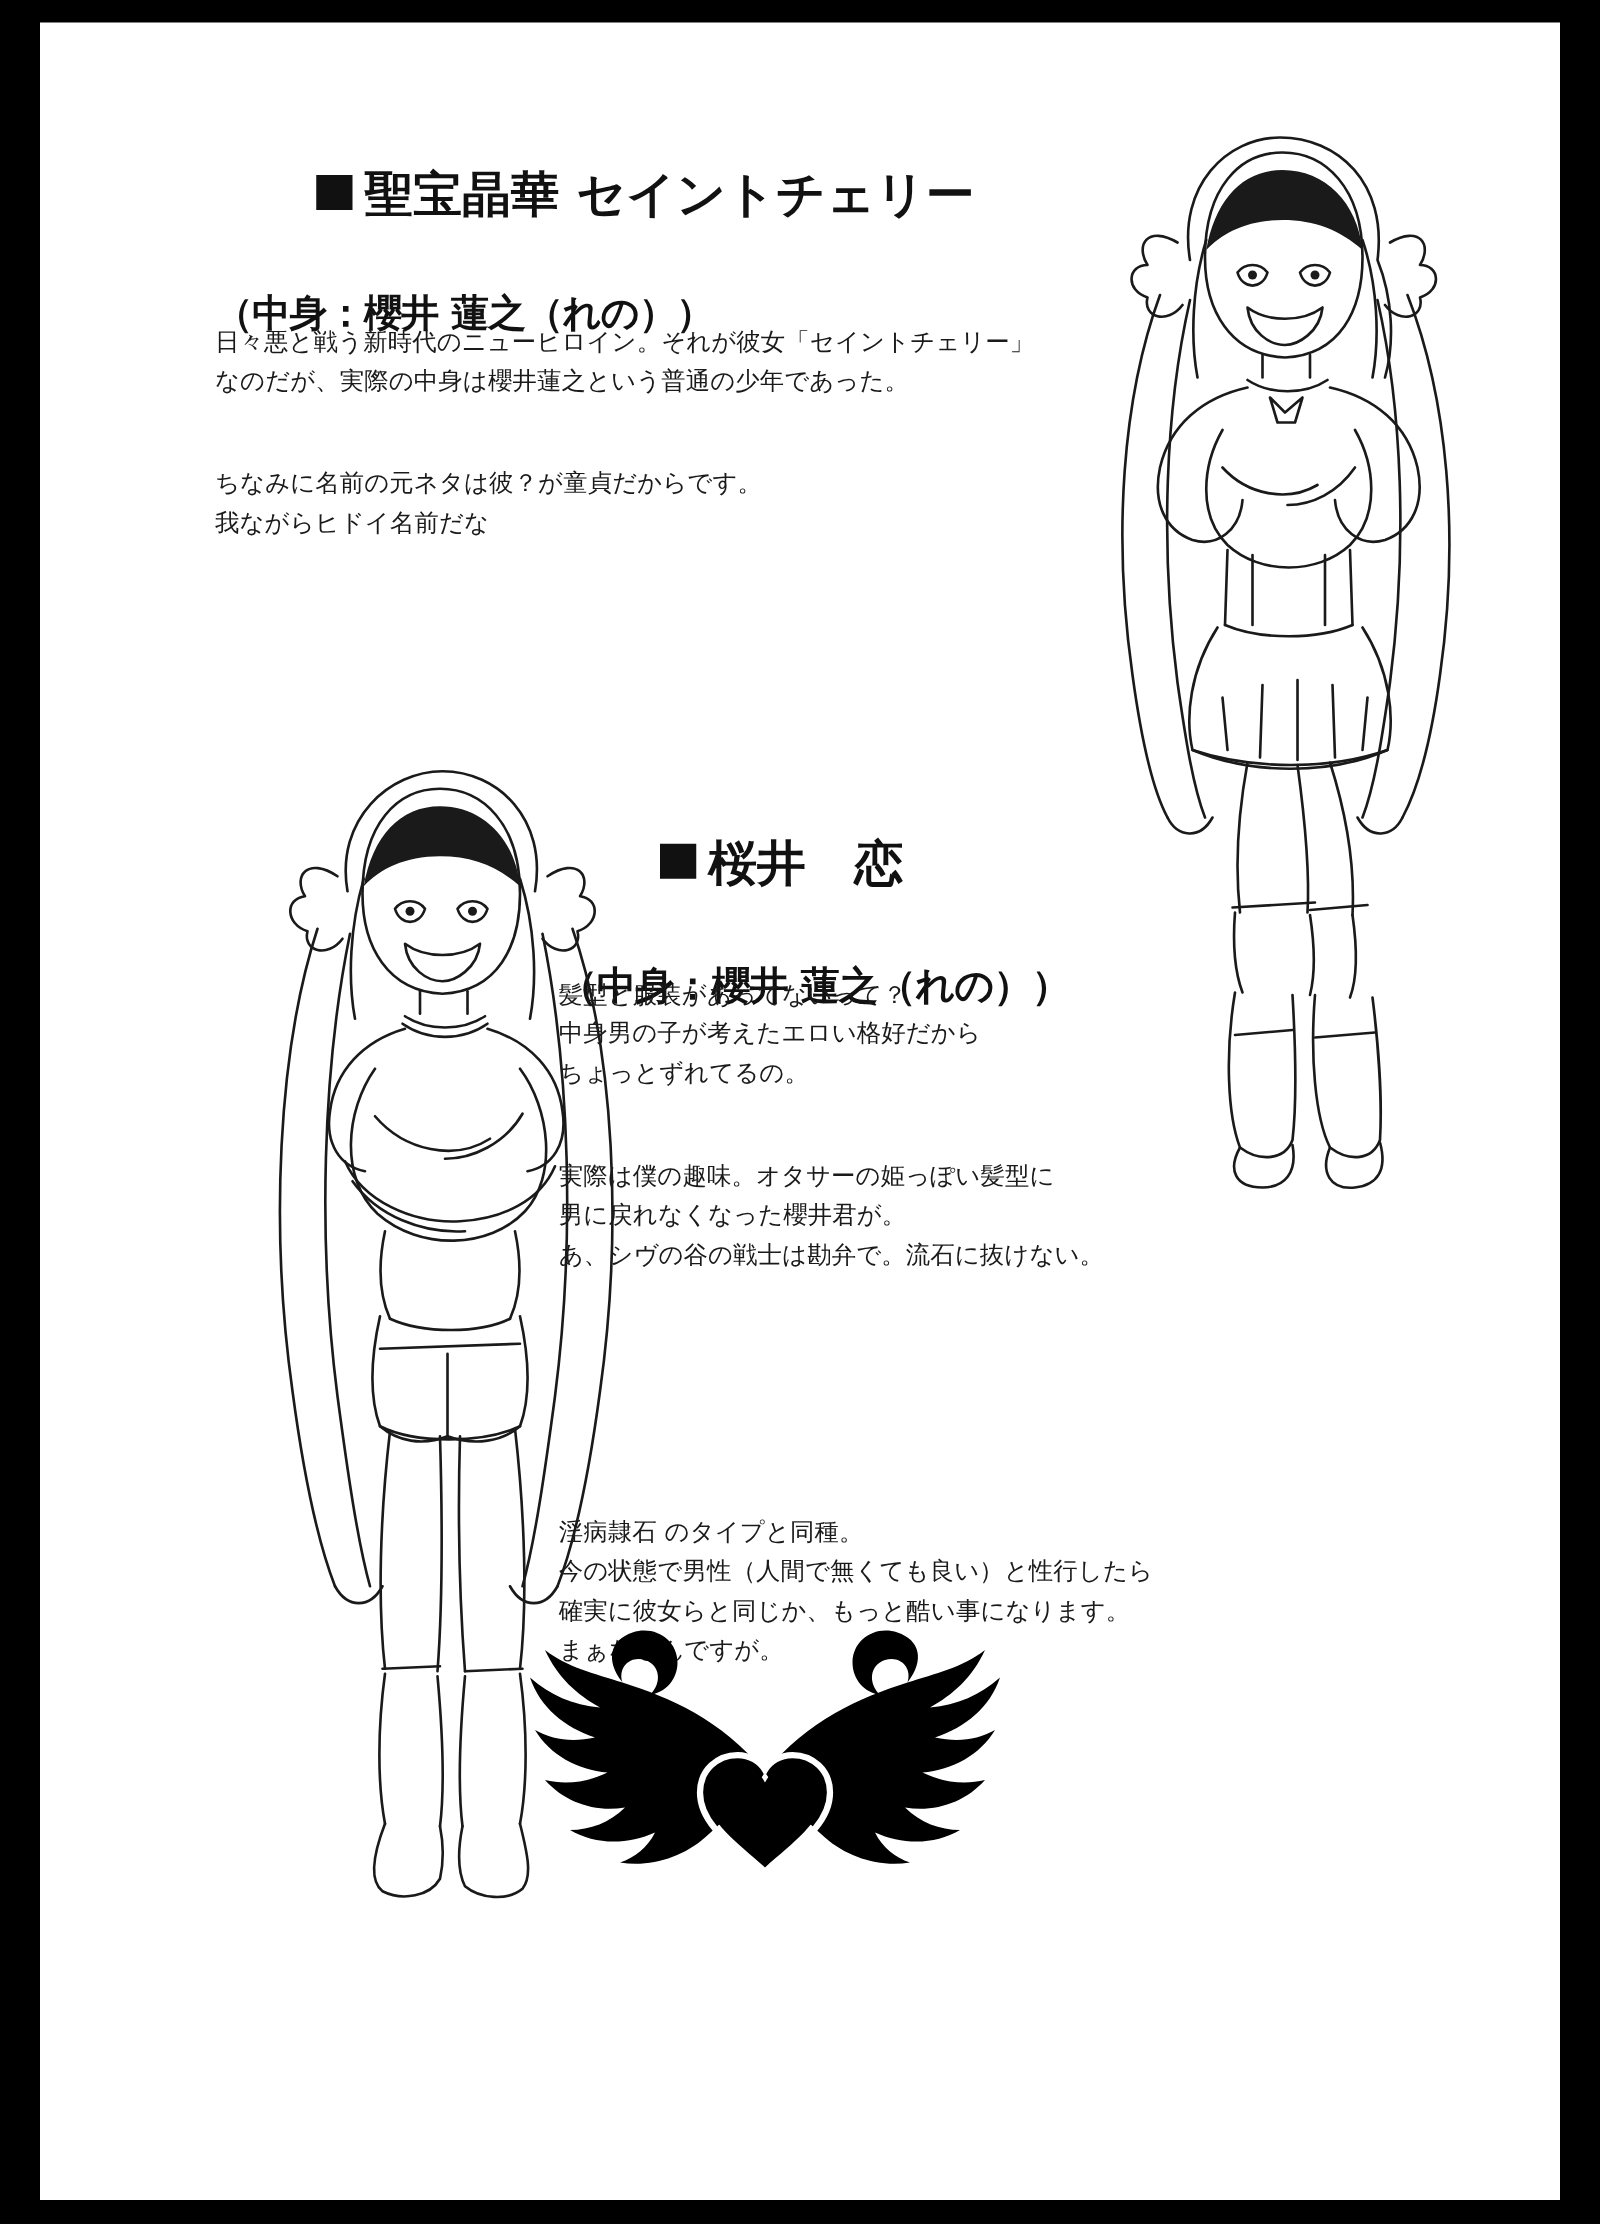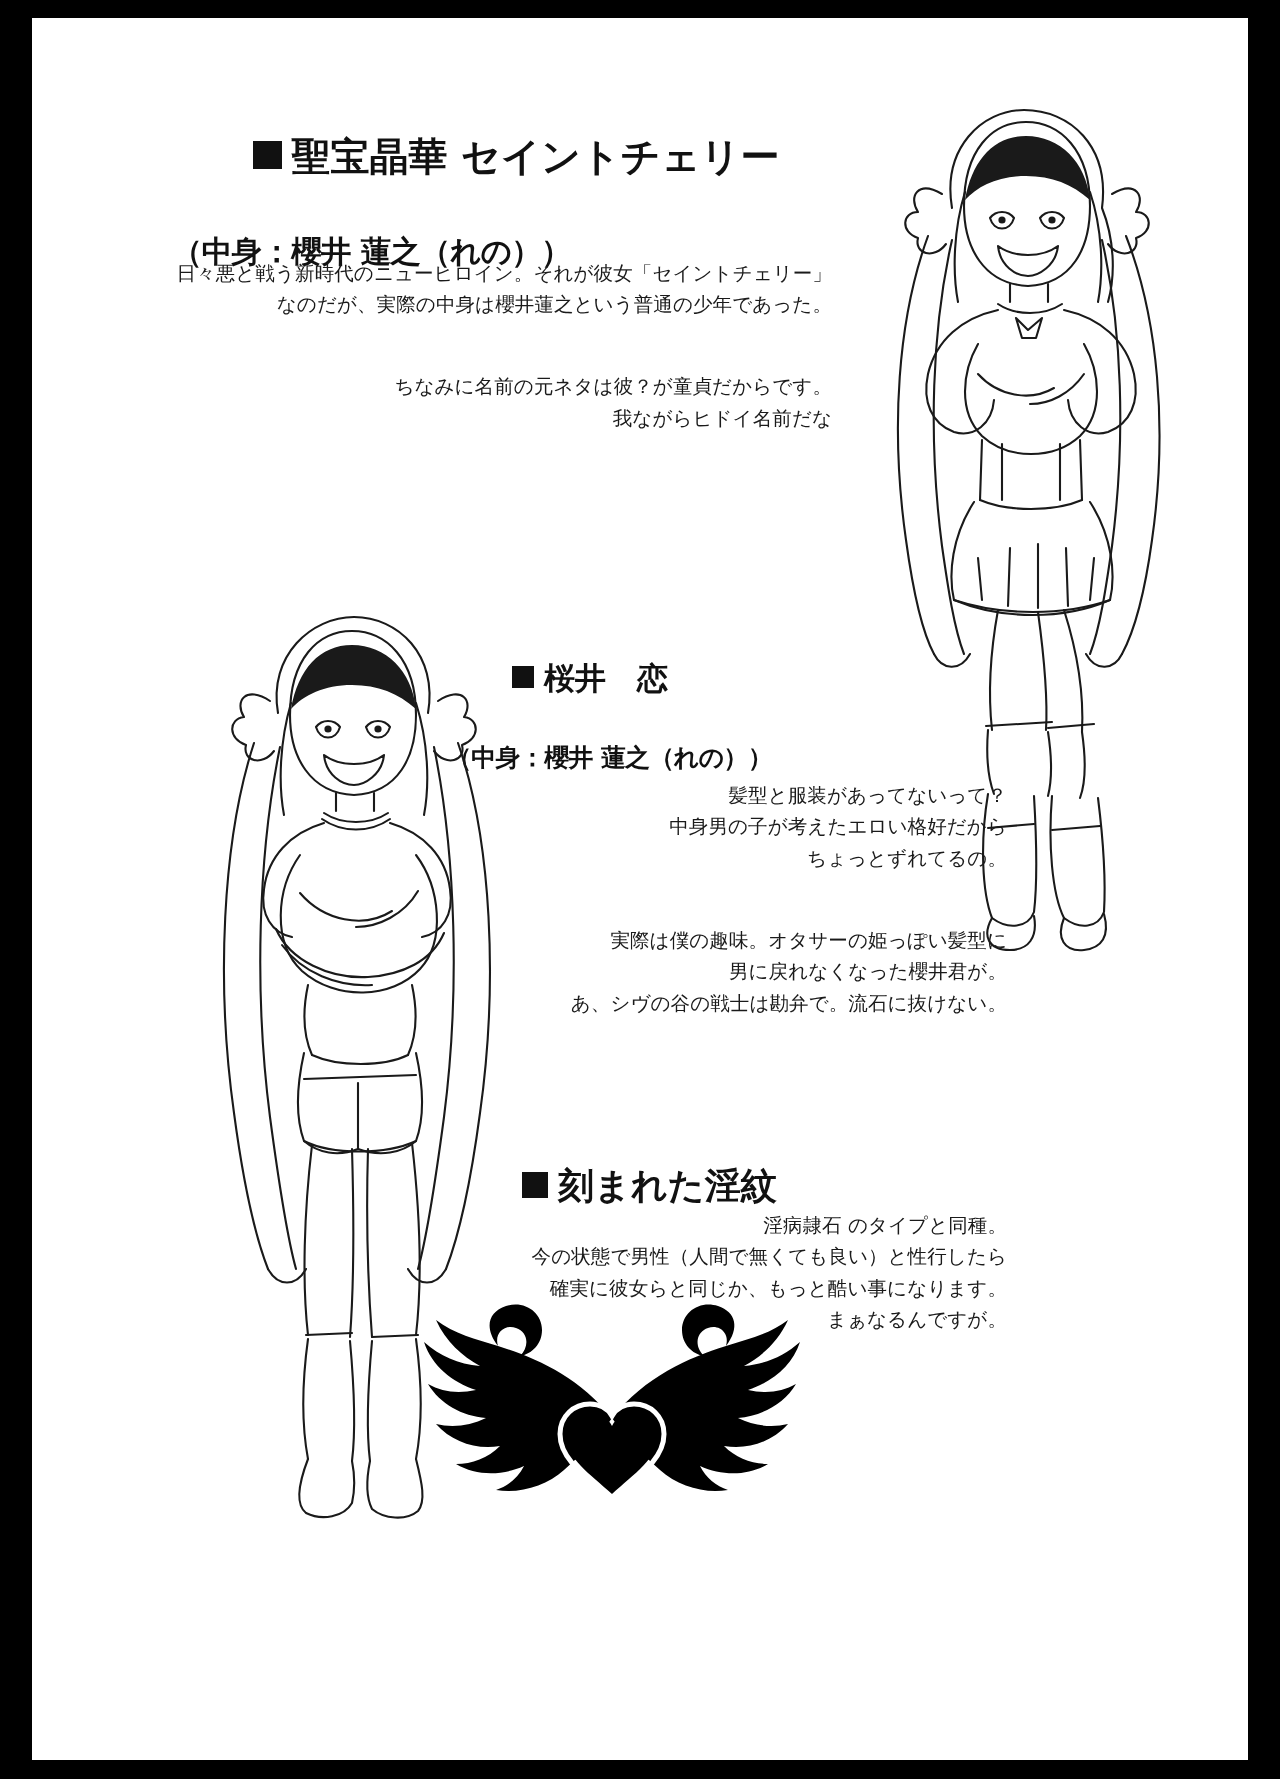--- a/index.html
+++ b/index.html
@@ -60,35 +60,34 @@
   }
   .heading .sub {
     display: block;
     font-size: 0.78em;
     letter-spacing: -0.02em;
   }
 
   #h-cherry { left: 140px; top: 70px; font-size: 39px; }
   #h-cherry .sub { margin-top: 8px; font-size: 0.78em; }
 
-  #h-ren { left: 415px; top: 605px; font-size: 31px; }
+  #h-ren { left: 415px; top: 605px; font-size: 39px; }
   #h-ren .sub { margin-top: 10px; font-size: 0.80em; }
 
   #h-inmon { left: 415px; top: 1105px; font-size: 36px; }
 
   
   .body-text {
     position: absolute;
     font-family: "DejaVu Sans", sans-serif;
     font-size: 19.5px;
     line-height: 1.62;
     color: #1a1a1a;
     white-space: pre-line;
     letter-spacing: 0.1px;
-    text-align: right;
   }
   .body-text p { margin: 0 0 19px 0; }
   .body-text p:last-child { margin-bottom: 0; }
 
   #t-cherry { left: 140px; top: 208px; width: 660px; }
   #t-ren    { left: 415px; top: 730px; width: 560px; }
   #t-inmon  { left: 415px; top: 1160px; width: 560px; }
 
   
   .illus { position: absolute; }
@@ -270,23 +269,20 @@
         <path d="M136 746 C130 790 130 834 136 866"></path>
         <path d="M178 748 C182 792 184 836 180 868"></path>
         <path d="M200 748 C196 792 194 836 198 868"></path>
         <path d="M244 746 C250 790 250 834 244 866"></path>
 
         <path d="M136 866 C126 892 124 912 134 920 C150 928 172 924 180 910 C184 892 182 878 180 868"></path>
         <path d="M198 868 C194 888 194 904 200 916 C212 926 234 928 246 918 C254 908 250 890 244 866"></path>
       </svg>
     </div>
 
-    <div class="heading" id="h-inmon">
-      <span class="sq"></span><span>刻まれた淫紋</span>
-    </div>
 
     <div class="body-text" id="t-inmon">
       <p>淫病隷石 のタイプと同種。
 今の状態で男性（人間で無くても良い）と性行したら
 確実に彼女らと同じか、もっと酷い事になります。
 まぁなるんですが。</p>
     </div>
 
     <div class="illus" id="illus-mark">
       <svg viewBox="0 0 420 210" xmlns="http://www.w3.org/2000/svg">

